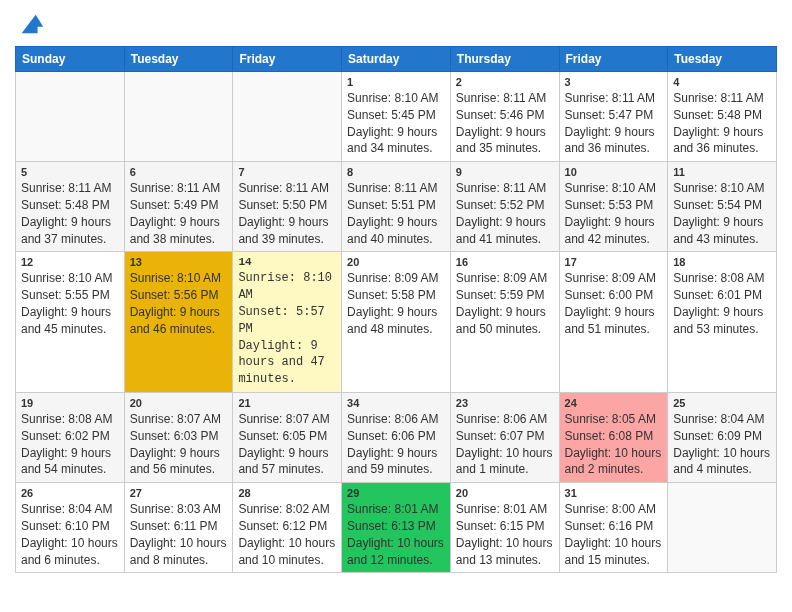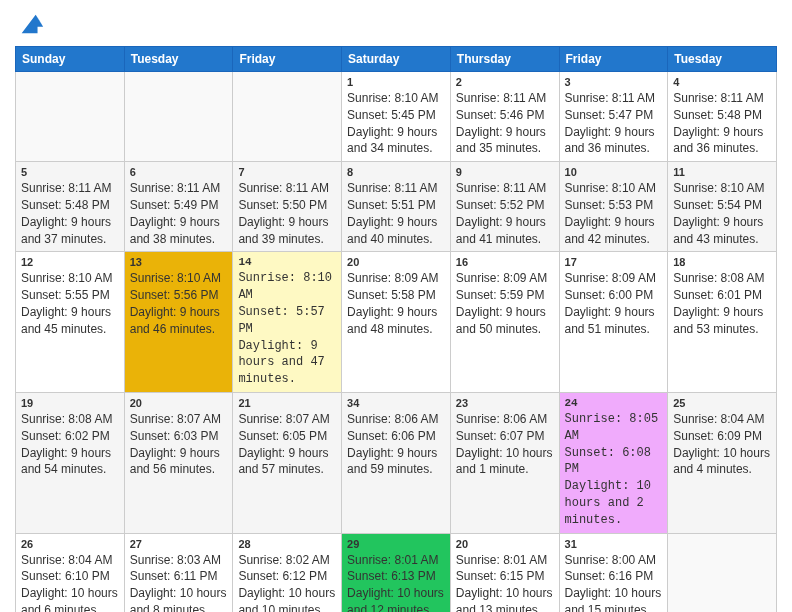--- a/index.html
+++ b/index.html
@@ -272,21 +272,21 @@
             <div class="day-info" style="white-space: pre-line;">Sunrise: 8:06 AM
 Sunset: 6:06 PM
 Daylight: 9 hours and 59 minutes.</div>
           </td>
           <td style="background: rgb(245, 245, 245);">
             <span class="day-num">23</span>
             <div class="day-info" style="white-space: pre-line;">Sunrise: 8:06 AM
 Sunset: 6:07 PM
 Daylight: 10 hours and 1 minute.</div>
           </td>
-          <td style="background: #f0abfc; font-family: Liberation Mono, monospace;">
+          <td style="background: #fca5a5;">
             <span class="day-num">24</span>
             <div class="day-info" style="white-space: pre-line;">Sunrise: 8:05 AM
 Sunset: 6:08 PM
 Daylight: 10 hours and 2 minutes.</div>
           </td>
           <td style="background: rgb(245, 245, 245);">
             <span class="day-num">25</span>
             <div class="day-info" style="white-space: pre-line;">Sunrise: 8:04 AM
 Sunset: 6:09 PM
 Daylight: 10 hours and 4 minutes.</div>

